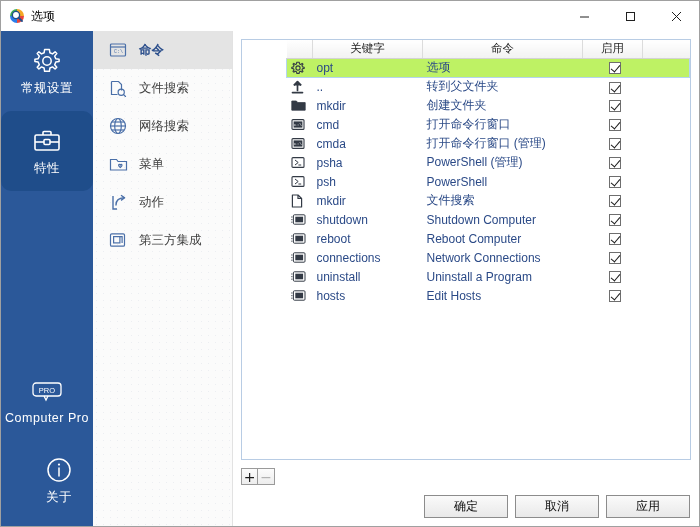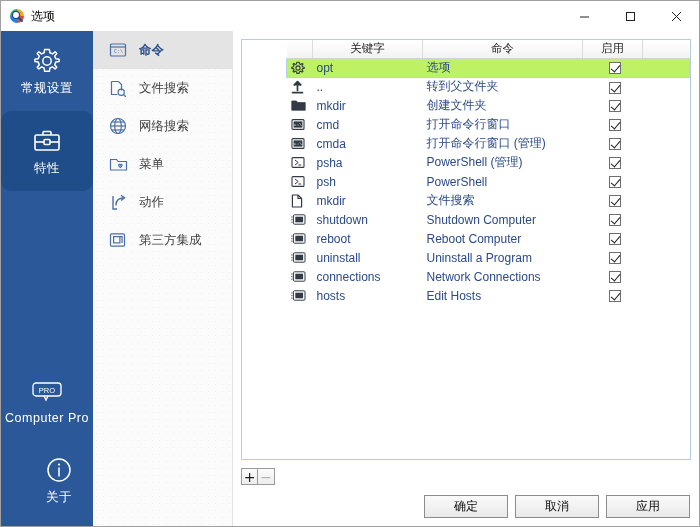--- a/index.html
+++ b/index.html
@@ -551,37 +551,37 @@
               </tr>
               <tr class="row">
                 <td class="c-icon">
        <span><svg width="15" height="13" viewBox="0 0 15 13" fill="none" stroke="#333a45" stroke-width="1">
         <rect x="2.4" y="1.8" width="11.6" height="9.4" rx="1"></rect>
         <rect x="4.3" y="3.7" width="7.8" height="5.6" fill="#333a45" stroke="none"></rect>
         <line x1="0.9" y1="3.4" x2="0.9" y2="4.6"></line>
         <line x1="0.9" y1="6" x2="0.9" y2="7.2"></line>
         <line x1="0.9" y1="8.6" x2="0.9" y2="9.8"></line>
                     </svg></span></td>
-     <td class="c-key">uninstall</td>
-     <td class="c-cmd">Uninstall a Program</td>
+     <td class="c-key">connections</td>
+     <td class="c-cmd">Network Connections</td>
      <td class="c-en">
        <span class="chk"></span></td>
      <td class="c-pad"></td>
               </tr>
               <tr class="row">
                 <td class="c-icon">
        <span><svg width="15" height="13" viewBox="0 0 15 13" fill="none" stroke="#333a45" stroke-width="1">
         <rect x="2.4" y="1.8" width="11.6" height="9.4" rx="1"></rect>
         <rect x="4.3" y="3.7" width="7.8" height="5.6" fill="#333a45" stroke="none"></rect>
         <line x1="0.9" y1="3.4" x2="0.9" y2="4.6"></line>
         <line x1="0.9" y1="6" x2="0.9" y2="7.2"></line>
         <line x1="0.9" y1="8.6" x2="0.9" y2="9.8"></line>
                     </svg></span></td>
-     <td class="c-key">connections</td>
-     <td class="c-cmd">Network Connections</td>
+     <td class="c-key">uninstall</td>
+     <td class="c-cmd">Uninstall a Program</td>
      <td class="c-en">
        <span class="chk"></span></td>
      <td class="c-pad"></td>
               </tr>
               <tr class="row">
                 <td class="c-icon">
        <span><svg width="15" height="13" viewBox="0 0 15 13" fill="none" stroke="#333a45" stroke-width="1">
         <rect x="2.4" y="1.8" width="11.6" height="9.4" rx="1"></rect>
         <rect x="4.3" y="3.7" width="7.8" height="5.6" fill="#333a45" stroke="none"></rect>
         <line x1="0.9" y1="3.4" x2="0.9" y2="4.6"></line>

